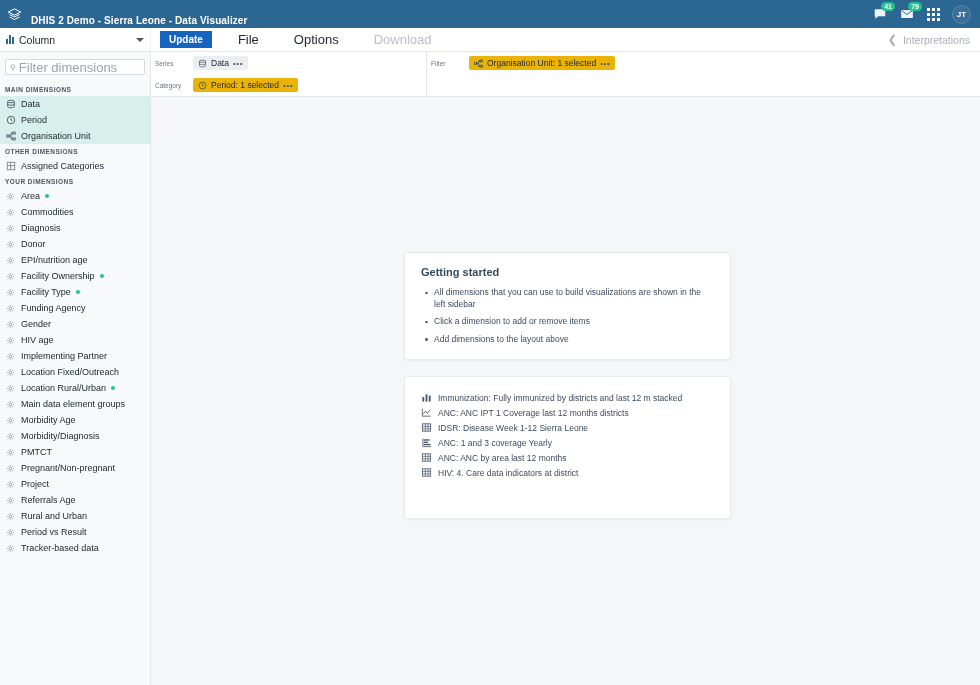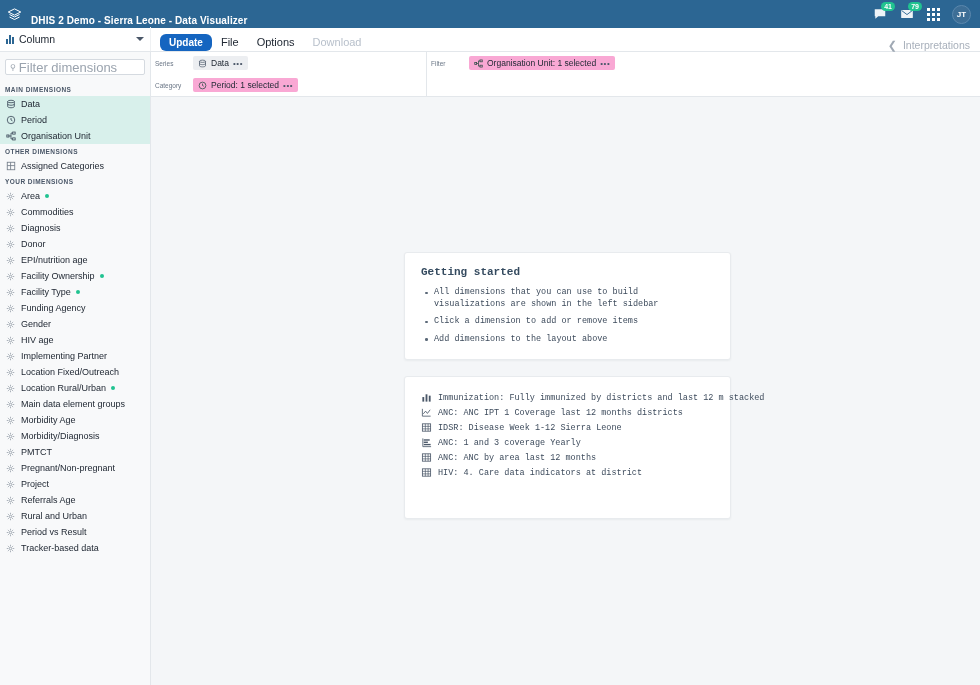--- a/index.html
+++ b/index.html
@@ -50,43 +50,43 @@
     display: flex; align-items: center; justify-content: center;
     cursor: pointer;
   }
 
   
   .toolbar {
     position: absolute; top: 28px; left: 0;
     width: 980px; height: 24px;
     background: #ffffff;
     border-bottom: 1px solid #e3e7eb;
-    display: flex; align-items: flex-end;
+    display: flex; align-items: center;
   }
   .vis-type {
     width: 151px; height: 24px;
     display: flex; align-items: center;
     padding: 0 6px; cursor: pointer;
     border-right: 1px solid #eff1f3;
   }
   .vis-type .bars { display: flex; align-items: flex-end; gap: 1px; height: 9px; }
   .vis-type .bars span { width: 2px; background: #2c6693; display:block; }
   .vis-label { font-size: 10.5px; color: #212934; margin-left: 5px; flex: 1; }
   .caret { width: 0; height: 0; border-left: 4px solid transparent; border-right: 4px solid transparent; border-top: 4px solid #4a5768; }
   .tb-actions { display: flex; align-items: center; gap: 0; padding-left: 9px; }
   .btn-update {
     background: #1565c0; color: #ffffff;
     font-size: 10px; font-weight: bold;
-    padding: 3px 9px; border-radius: 6px;
+    padding: 3px 9px; border-radius: 0;
     cursor: pointer; border: none;
     font-family: "Liberation Sans", sans-serif;
   }
   .menu-item {
-    font-size: 11px; color: #212934;
-    padding: 3px 9px; cursor: pointer;
+    font-size: 13px; color: #212934;
+    padding: 3px 9px; cursor: pointer; margin-left: 17px;
   }
   .menu-item.disabled { color: #b8c0cb; cursor: default; }
   .tb-right { flex: 1; display: flex; align-items: center; justify-content: flex-end; padding-right: 10px; }
   .interp-toggle { display: flex; align-items: center; gap: 6px; cursor: pointer; }
   .chev-left { font-size: 11px; color: #a0a9b4; line-height: 1; }
   .interp-label { font-size: 10.5px; color: #a8b0bb; }
 
   
   .sidebar {
     position: absolute; top: 52px; left: 0;
@@ -142,31 +142,30 @@
   .lb-axis { display: flex; align-items: center; height: 22px; padding-left: 4px; }
   .lb-axis-name { font-size: 6.5px; color: #6a7686; width: 38px; flex-shrink: 0; }
   .chips { display: flex; align-items: center; gap: 4px; }
   .chip {
     display: inline-flex; align-items: center; gap: 4px;
     height: 14px; padding: 0 5px; border-radius: 2px;
     font-size: 8.5px; color: #212934;
     cursor: pointer; white-space: nowrap;
   }
   .chip.grey { background: #eceef1; }
-  .chip.teal { background: #f9a8d4; }
+  .chip.teal { background: #eab308; }
   .chip .dots { letter-spacing: .6px; font-size: 8px; color: #4a5768; }
   .chip-ico { width: 9px; height: 9px; display:flex; align-items:center; justify-content:center; flex-shrink: 0; }
 
   
   .canvas {
     position: absolute; top: 97px; left: 151px;
     width: 829px; height: 588px;
     background: #f4f6f8;
     overflow: hidden;
-    font-family: Liberation Mono, monospace;
   }
   .card {
     position: absolute;
     background: #ffffff;
     border: 1px solid #e8ebee;
     border-radius: 3px;
     box-shadow: 0 1px 2px rgba(20,30,45,.05);
   }
   .card-started { left: 253px; top: 155px; width: 327px; height: 108px; padding: 13px 16px; }
   .card-viewed  { left: 253px; top: 279px; width: 327px; height: 143px; padding: 13px 16px; }

